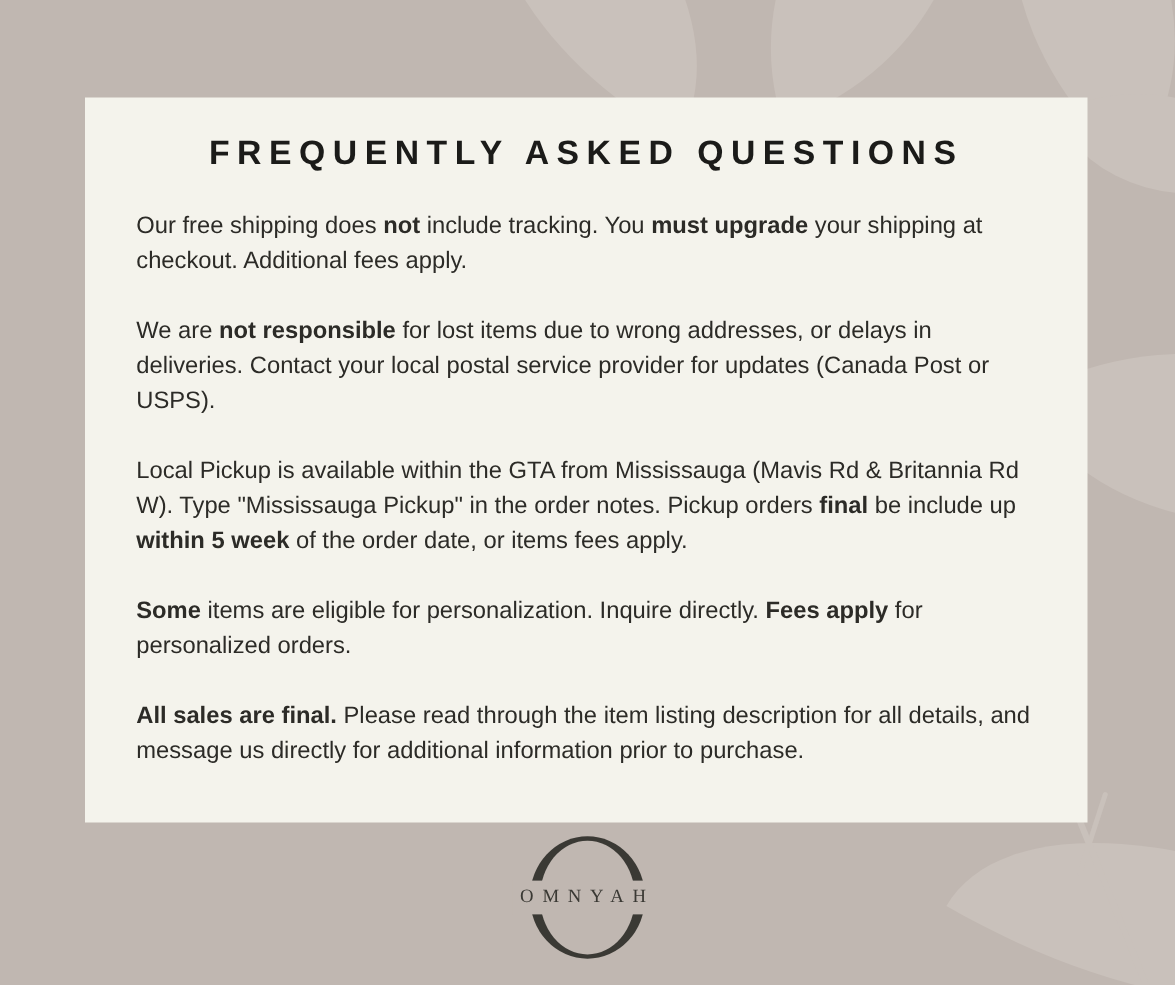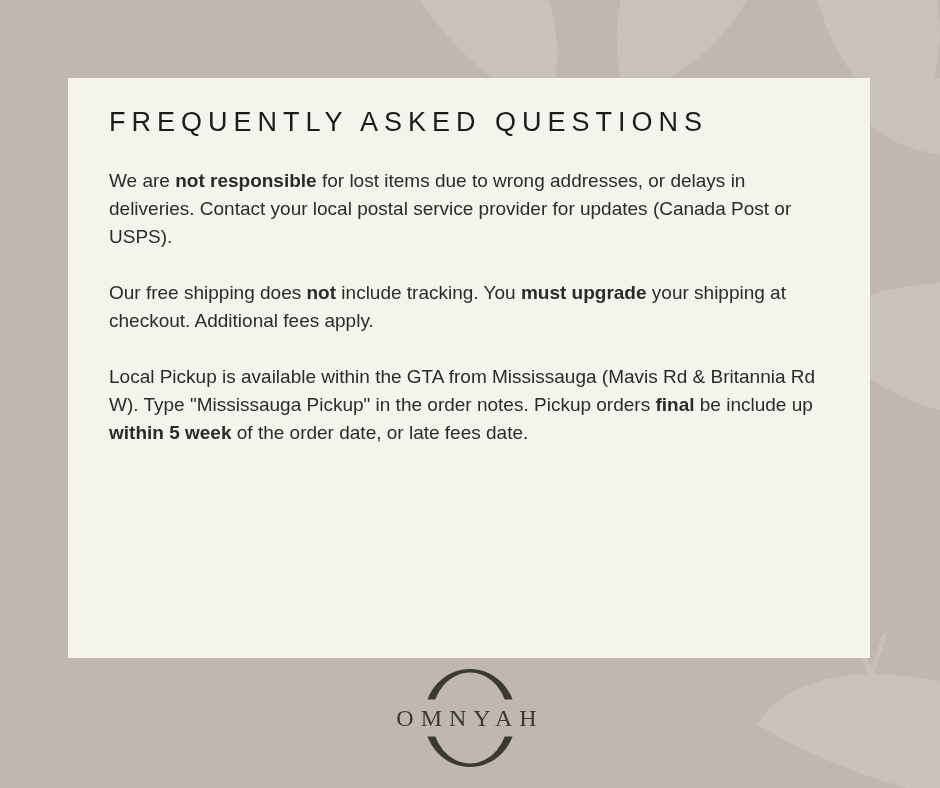--- a/index.html
+++ b/index.html
@@ -29,24 +29,24 @@
   .card{
     position:absolute;
     left:68px;top:78px;
     width:802px;height:580px;
     background:var(--card);
     z-index:1;
     padding:26px 41px 0 41px;
   }
   .card-title{
     font-size:27px;
-    font-weight:400;
+    font-weight:700;
     letter-spacing:6px;
     line-height:36px;
-    text-align:left;
+    text-align:center;
     color:var(--title);
   }
   .paragraphs{
     margin-top:27px;
     font-size:19px;
     line-height:28px;
     color:var(--body-text);
   }
   .paragraphs p{margin-bottom:28px;}
   .paragraphs strong{font-weight:700;}
@@ -62,21 +62,21 @@
     left:50%;top:0;
     transform:translateX(-50%);
   }
   .logo-text{
     position:absolute;
     left:50%;top:52px;
     transform:translate(-50%,-50%);
     background:var(--background);
     padding:5px 6px;
     font-family:"Liberation Serif",serif;
-    font-size:24px;
+    font-size:15px;
     letter-spacing:7px;
     color:var(--logo);
     white-space:nowrap;
   }
 </style>
 </head>
 <body>
 
 <div class="page">
 
@@ -85,23 +85,25 @@
   <div class="leaf pointed-a" style="left:760px;top:-100px;width:230px;height:180px;transform:rotate(40deg);"></div>
   <div class="leaf pointed-a" style="left:862px;top:55px;width:140px;height:120px;transform:rotate(-25deg);"></div>
   <div class="leaf pointed-a" style="left:852px;top:245px;width:240px;height:210px;transform:rotate(-30deg);"></div>
   <div class="leaf pointed-b" style="left:775px;top:658px;width:330px;height:160px;transform:rotate(30deg);"></div>
   <div class="leaf stem" style="left:895px;top:625px;width:5px;height:230px;transform:rotate(-22deg);"></div>
   <div class="leaf stem" style="left:872px;top:632px;width:4px;height:70px;transform:rotate(18deg);"></div>
 
   <div class="card">
     <h1 class="card-title">FREQUENTLY ASKED QUESTIONS</h1>
     <div class="paragraphs">
+        <p><span>Our free shipping does </span><strong>not</strong><span> include tracking. You </span><strong>must upgrade</strong><span> your shipping at checkout. Additional fees apply.</span></p>
         <p><span>We are </span><strong>not responsible</strong><span> for lost items due to wrong addresses, or delays in deliveries. Contact your local postal service provider for updates (Canada Post or USPS).</span></p>
-        <p><span>Our free shipping does </span><strong>not</strong><span> include tracking. You </span><strong>must upgrade</strong><span> your shipping at checkout. Additional fees apply.</span></p>
-        <p><span>Local Pickup is available within the GTA from Mississauga (Mavis Rd &amp; Britannia Rd W). Type "Mississauga Pickup" in the order notes. Pickup orders </span><strong>final</strong><span> be include up </span><strong>within 5 week</strong><span> of the order date, or late fees date.</span></p>
+        <p><span>Local Pickup is available within the GTA from Mississauga (Mavis Rd &amp; Britannia Rd W). Type "Mississauga Pickup" in the order notes. Pickup orders </span><strong>final</strong><span> be include up </span><strong>within 5 week</strong><span> of the order date, or items fees apply.</span></p>
+        <p><strong>Some</strong><span> items are eligible for personalization. Inquire directly. </span><strong>Fees apply</strong><span> for personalized orders.</span></p>
+        <p><strong>All sales are final.</strong><span> Please read through the item listing description for all details, and message us directly for additional information prior to purchase.</span></p>
       </div>
   </div>
 
   <div class="logo">
     <svg class="logo-o" width="100" height="104" viewBox="0 0 100 104">
       <ellipse cx="50" cy="52" rx="46" ry="49" fill="var(--logo)"></ellipse>
       <ellipse cx="50" cy="52" rx="38" ry="45.5" fill="var(--background)"></ellipse>
     </svg>
     <span class="logo-text">OMNYAH</span>
   </div>

